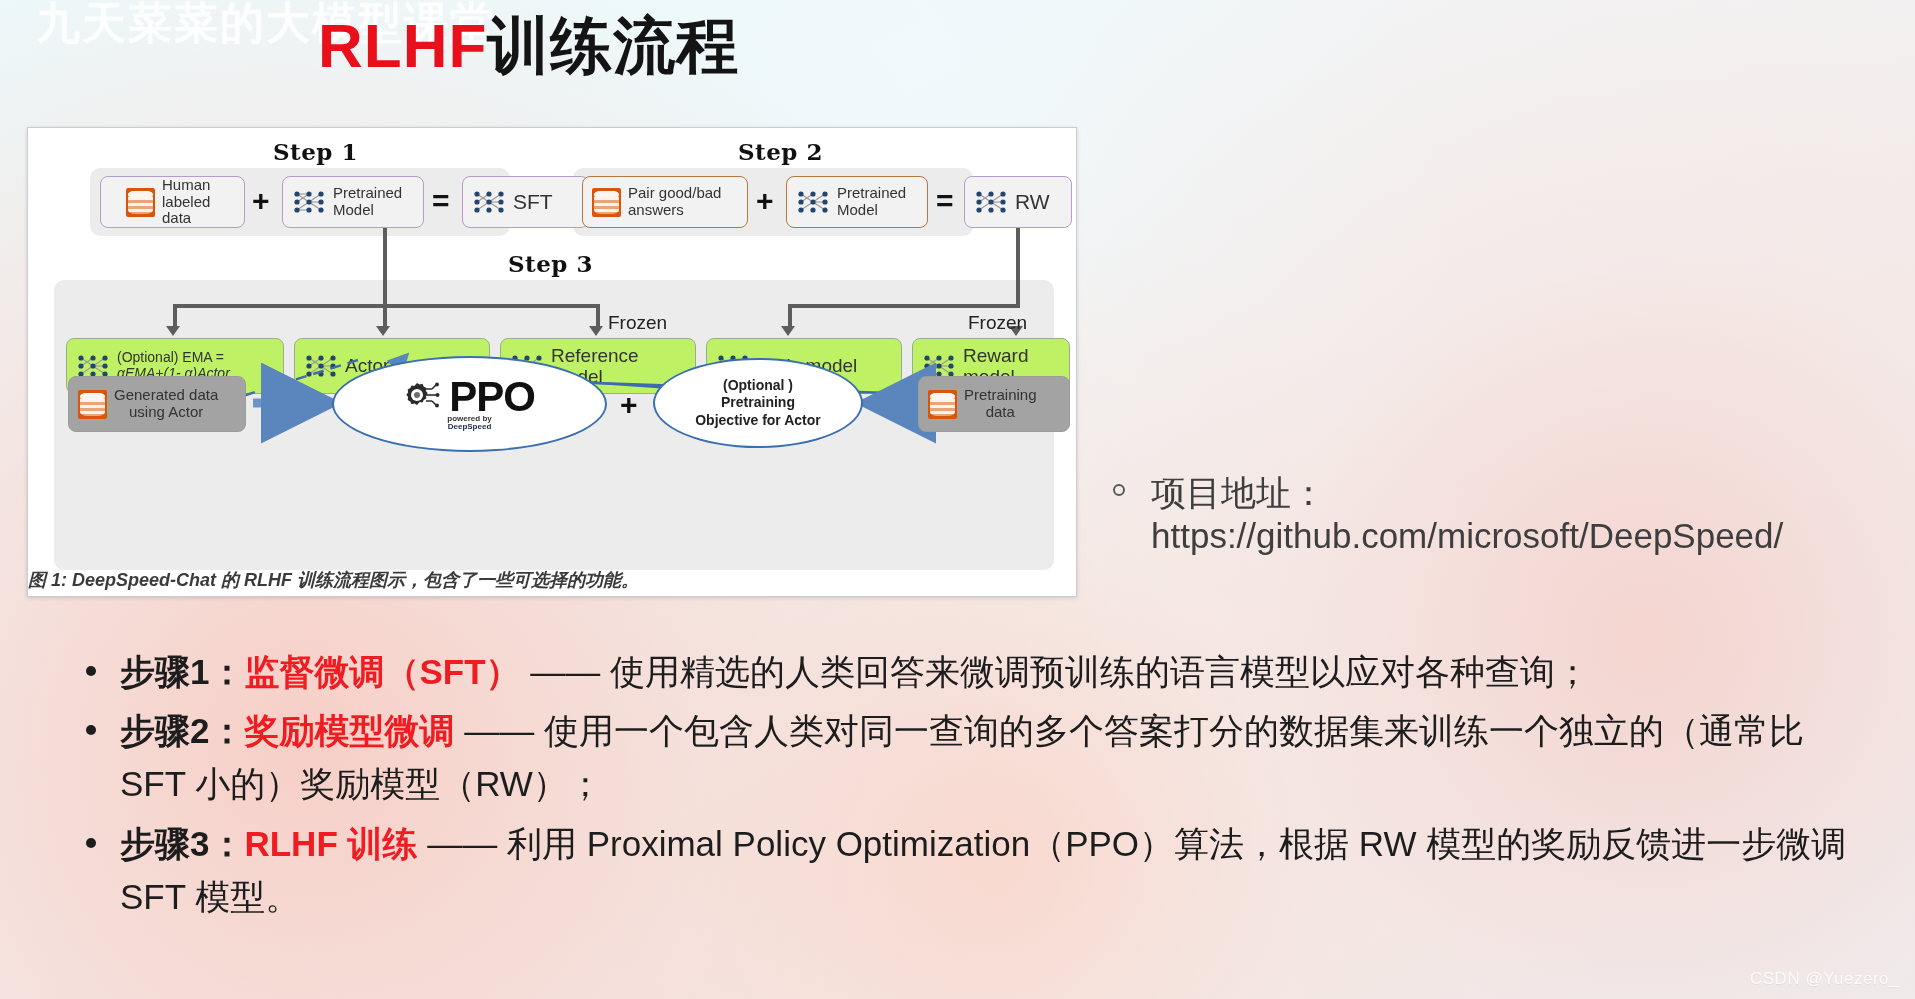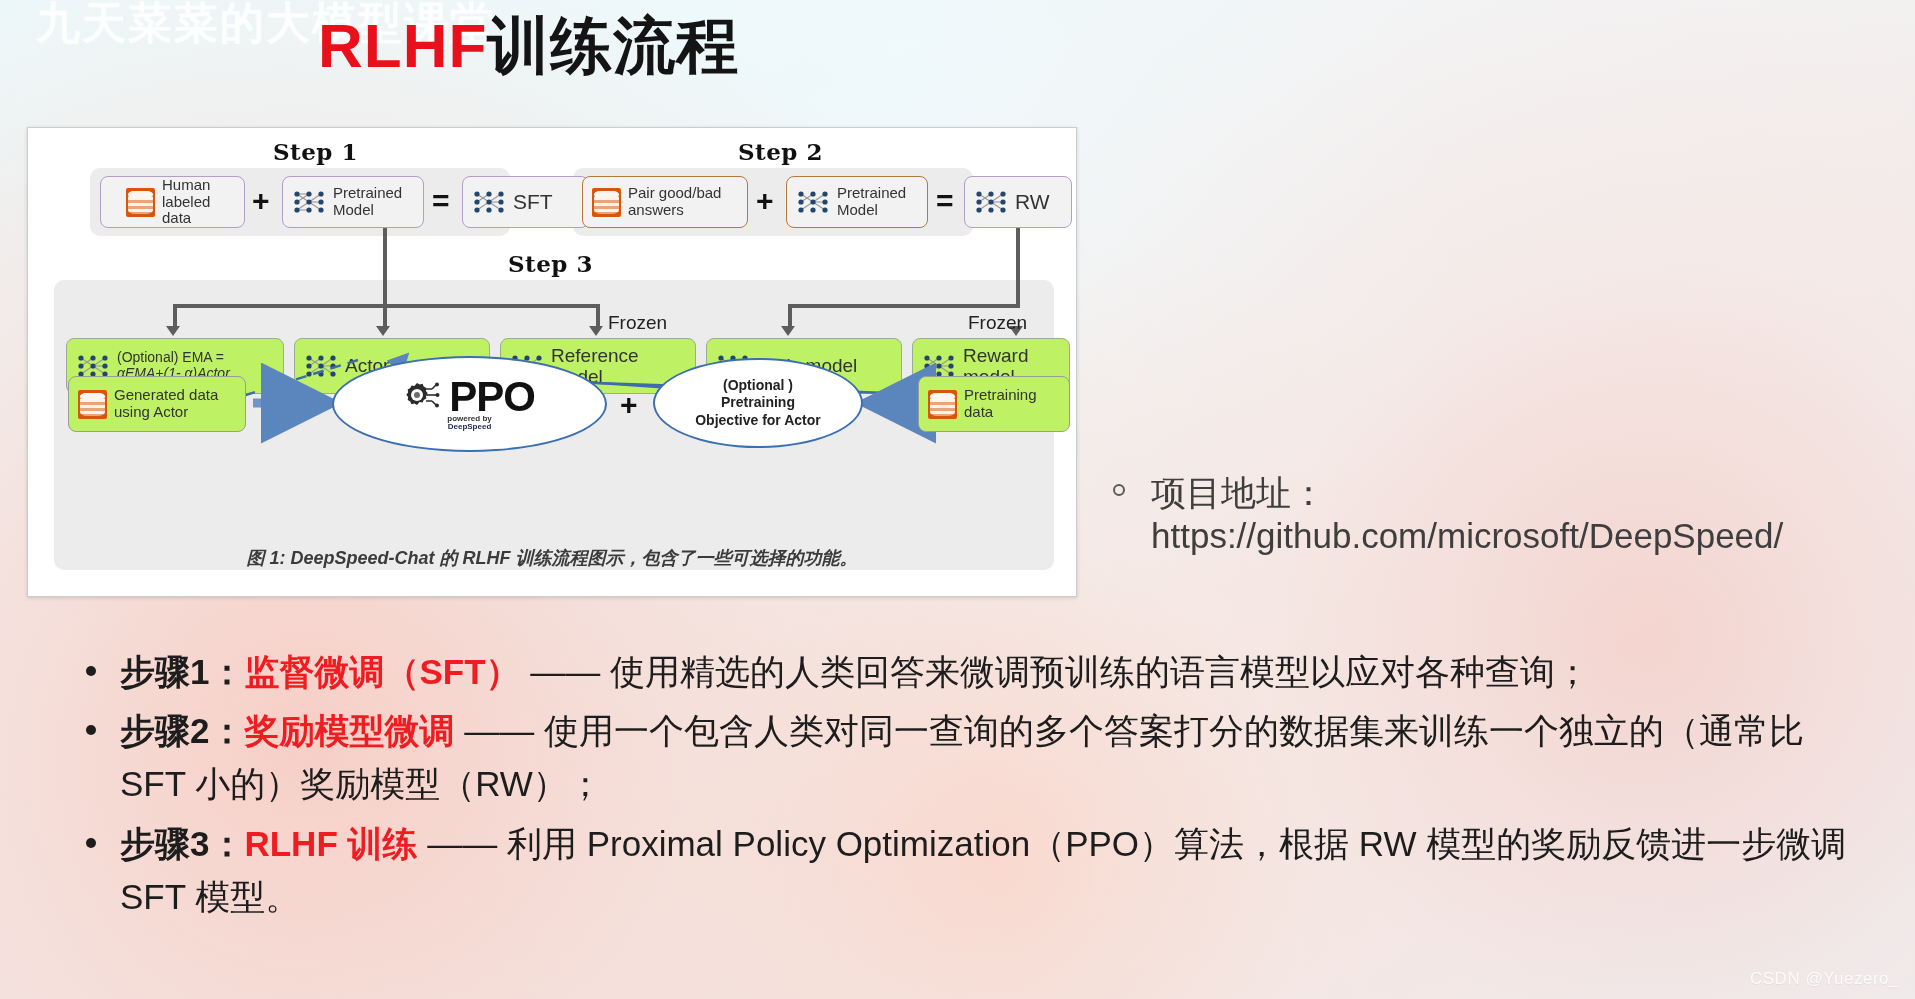--- a/index.html
+++ b/index.html
@@ -98,21 +98,21 @@
     padding: 4px 9px;
     border-radius: 8px;
     background: #f2f2f2;
     border: 1.6px solid #b39ec6;
     font-size: 15px;
     color: #333;
     line-height: 1.12;
   }
   .node.brown  { border-color: #b5793f; }
   .node.green  { border-color: #9aad94; background: #bef264; }
-  .node.grey   { border-color: #9b9b9b; background: #bef264; }
+  .node.grey   { border-color: #9b9b9b; background: #a3a3a3; text-align: center; }
   .node .txt { white-space: nowrap; }
   .node .txt.two { white-space: normal; }
 
   
   .db-icon {
     position: relative;
     width: 29px; height: 29px;
     flex: 0 0 29px;
     background: #d9540d;
     border-radius: 2px;
@@ -176,22 +176,22 @@
   #opt-ellipse { left: 625px; top: 230px; width: 210px; height: 90px; }
   .ppo-row { display: flex; align-items: center; gap: 5px; }
   .ppo-text {
     font-size: 42px; font-weight: 800; color: #111; letter-spacing: -1px; line-height: 0.95;
   }
   .ppo-sub { font-size: 8px; color: #333; font-weight: 700; line-height: 1.05; text-align: center; margin-top: -2px; }
   .ppo-sub .ds { color: #1b2a4a; }
   .opt-text { font-size: 14px; font-weight: 700; color: #222; text-align: center; line-height: 1.25; }
   .fig-caption {
     position: absolute;
-    left: 0; right: 0; bottom: 26px;
-    text-align: center;
+    left: 0; right: 0; bottom: 4px;
+    text-align: left;
     font-size: 18px;
     font-style: italic;
     font-weight: 700;
     color: #3b3b3b;
   }
 
   
   .right-block {
     position: absolute;
     left: 1113px; top: 472px;

